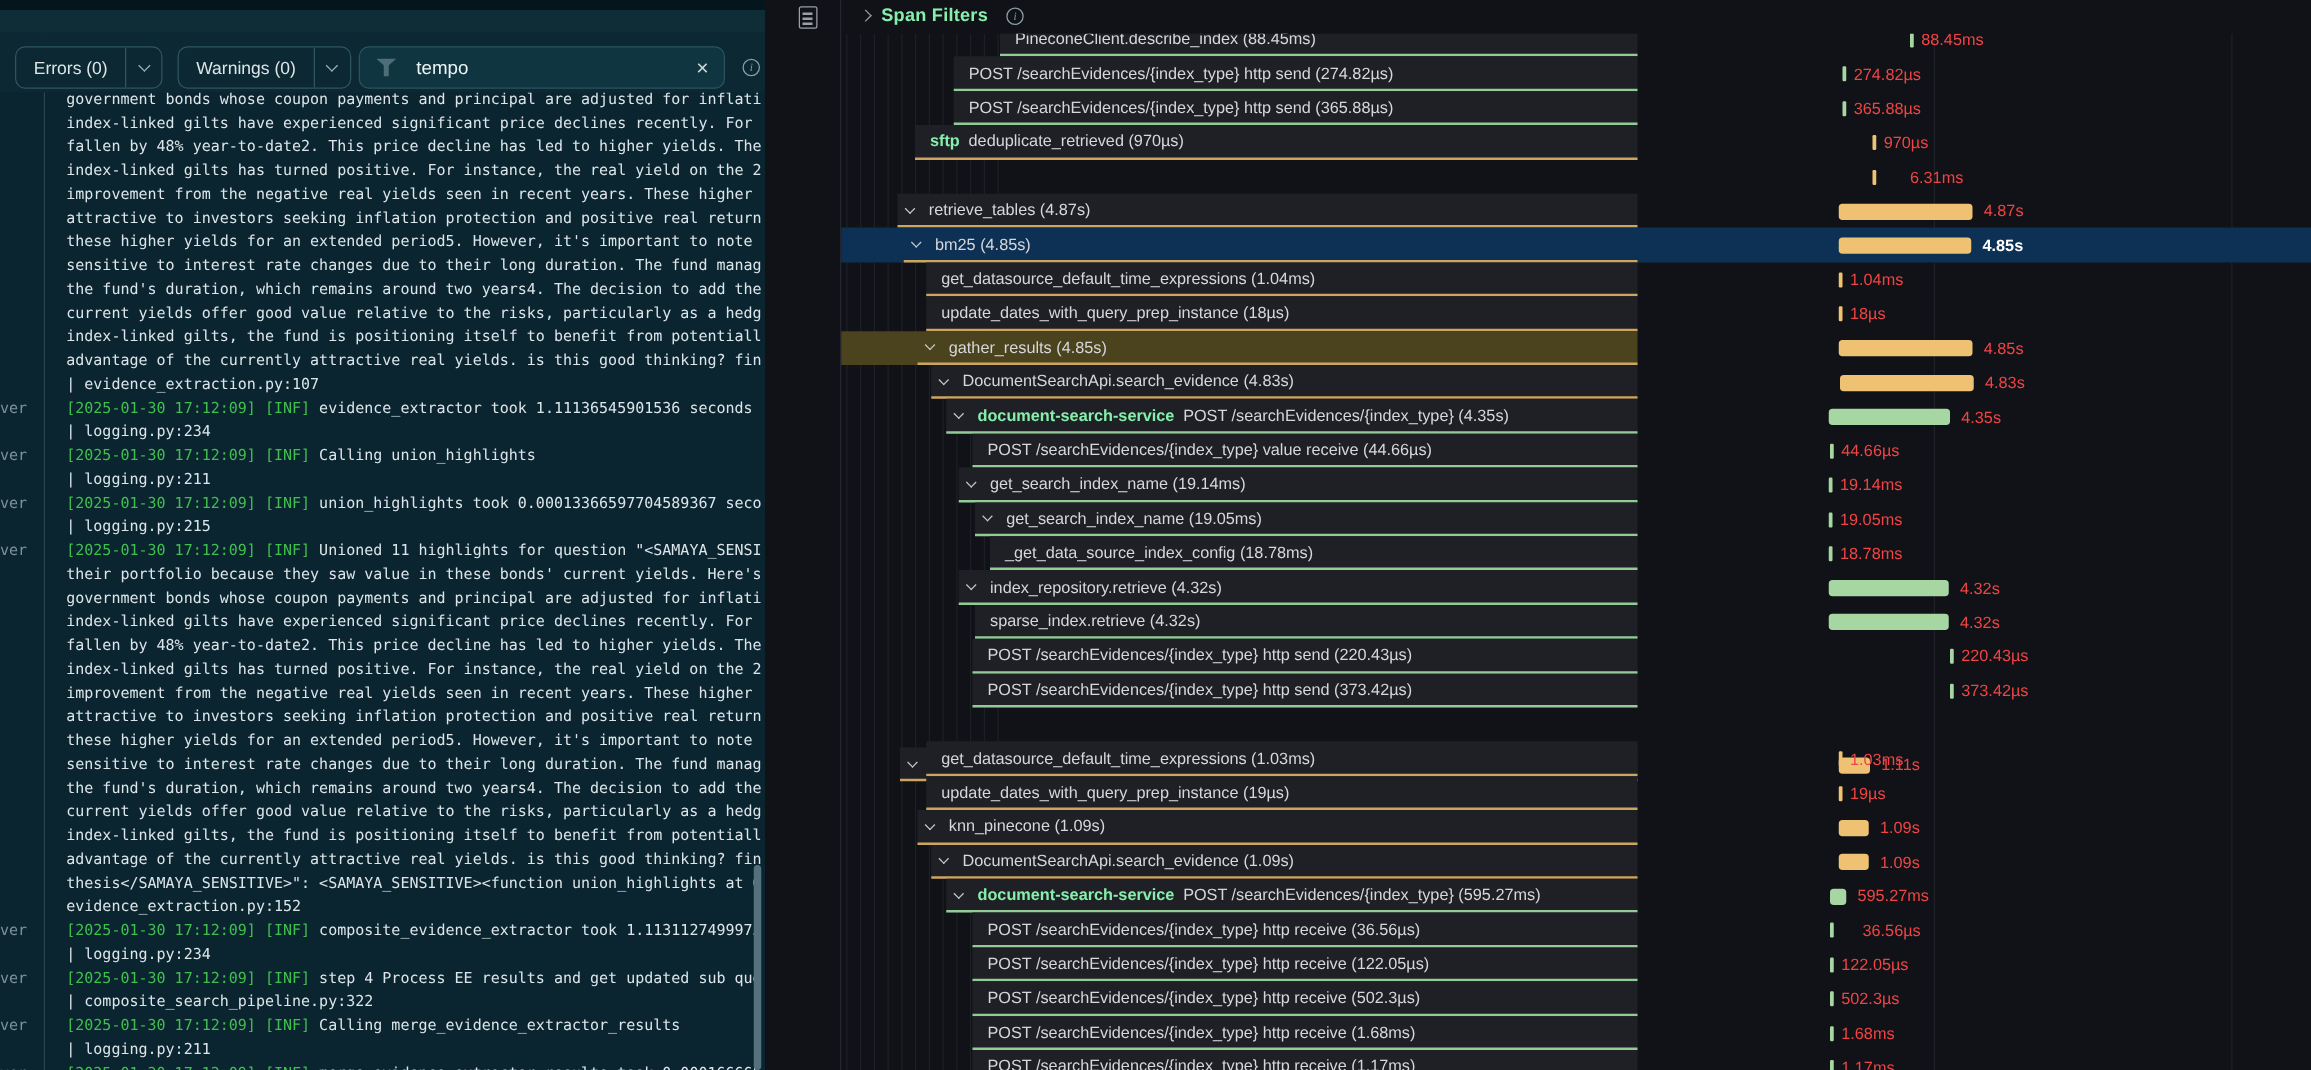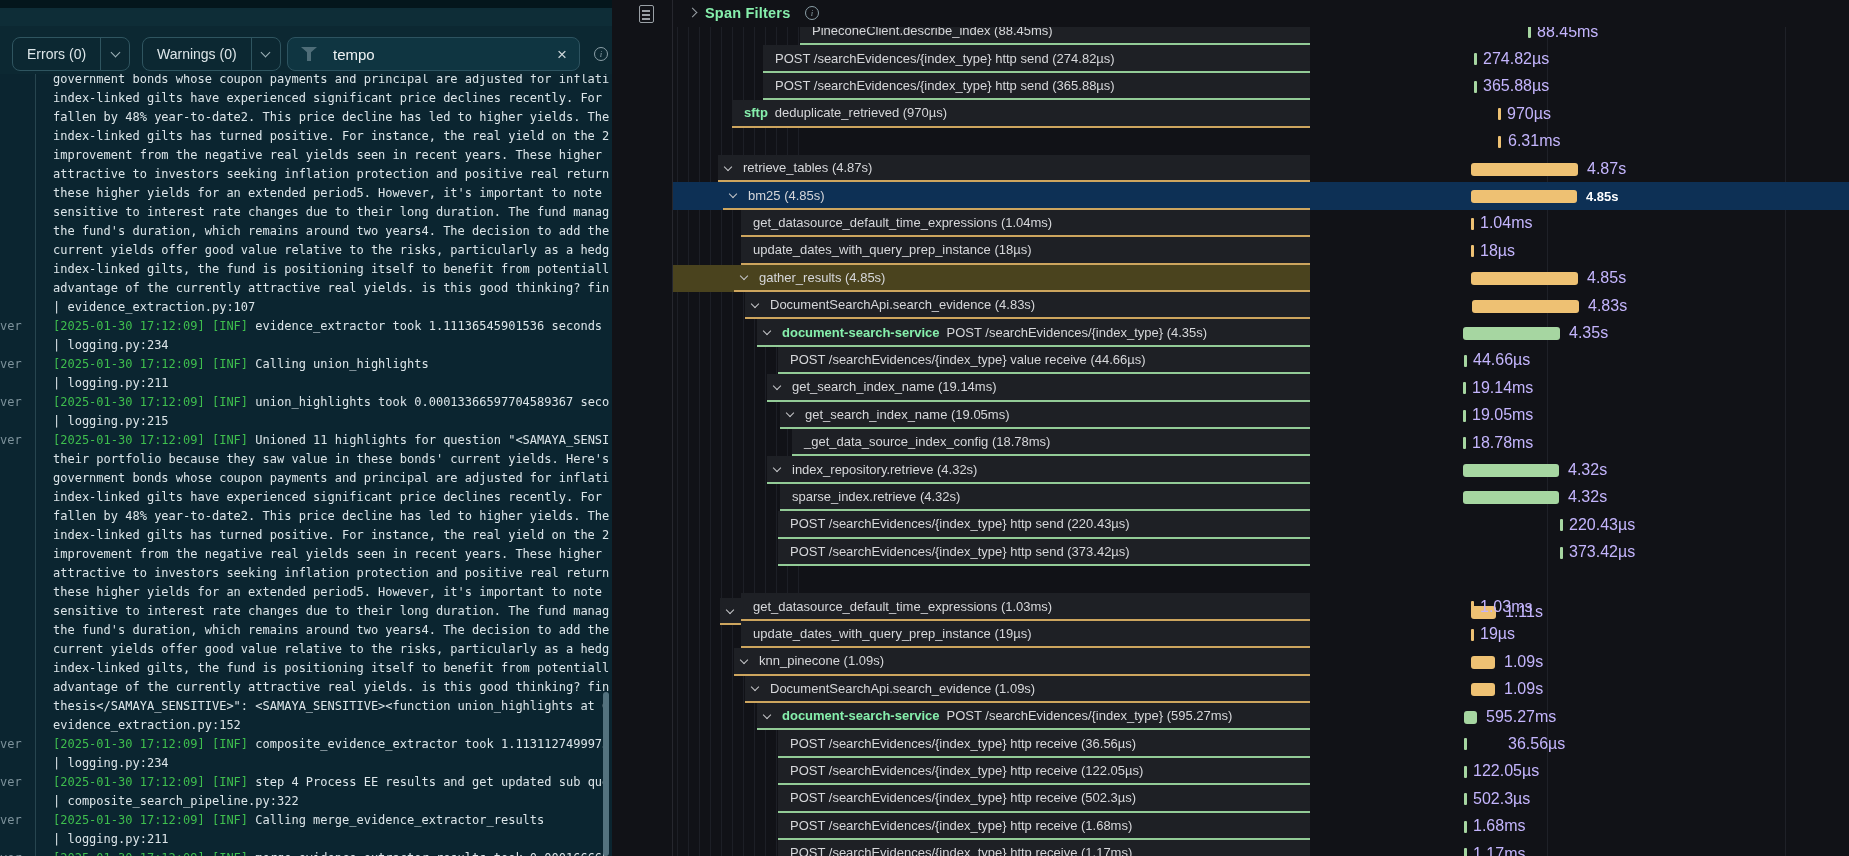--- a/index.html
+++ b/index.html
@@ -45,21 +45,21 @@
 
   .rows-clip { position:absolute; left:0; top:27px; width:1237px; height:829px; overflow:hidden; }
   .t-row { position:absolute; left:0; width:1237px; height:27.4px; }
   .t-state { position:absolute; top:0; height:100%; }
   .t-block { position:absolute; top:0; height:100%; display:flex; align-items:center; border-bottom:2px solid transparent; cursor:pointer; }
   .t-chev { width:6px; height:6px; border-right:1.5px solid #c6c7ca; border-bottom:1.5px solid #c6c7ca; transform:rotate(45deg); margin:0 0 2px 7px; flex:none; cursor:pointer; }
   .t-name { color:#d6d7da; font-size:13px; white-space:nowrap; padding-left:12px; }
   .t-name b { font-weight:bold; color:#86efac; margin-right:7px; }
   .t-bar { position:absolute; top:7.5px; height:13px; border-radius:3px; cursor:pointer; }
   .t-tick { position:absolute; top:8px; height:12px; width:3px; border-radius:1px; }
-  .t-dur { position:absolute; top:0; height:100%; display:flex; align-items:center; color:#c4b5fd; font-size:16px; white-space:nowrap; }
+  .t-dur { position:absolute; top:0; height:100%; display:flex; align-items:center; color:#ef4444; font-size:13px; white-space:nowrap; }
   .t-dur.sel { color:#ffffff; font-weight:bold; font-size:13px; }
 </style>
 </head>
 <body>
 
 <div class="screen">
 
   <div class="left-panel">
     <div class="log-area">
       <div class="gutter-line"></div>
@@ -194,21 +194,21 @@
           </div>
           <div class="t-row" style="top: 73.2px;">
             <div class="t-block" style="left: 120px; width: 578px; border-bottom-color: rgb(205, 165, 94); background: rgb(30, 32, 37);">
               <span class="t-name"><b>sftp</b>deduplicate_retrieved (970µs)</span>
             </div>
             <div class="t-tick" style="left: 886px; background: rgb(238, 193, 115);"></div>
             <div class="t-dur" style="left: 895px;">970µs</div>
           </div>
           <div class="t-row" style="top: 100.6px;">
             <div class="t-tick" style="left: 886px; background: rgb(238, 193, 115);"></div>
-            <div class="t-dur" style="left: 896px;">6.31ms</div>
+            <div class="t-dur" style="left: 916px;">6.31ms</div>
           </div>
           <div class="t-row" style="top: 128px;">
             <div class="t-block" style="left: 106px; width: 592px; border-bottom-color: rgb(205, 165, 94); background: rgb(30, 32, 37);">
               <span class="t-chev"></span>
               <span class="t-name">retrieve_tables (4.87s)</span>
             </div>
             <div class="t-bar" style="left: 859px; width: 107px; background: rgb(238, 193, 115);"></div>
             <div class="t-dur" style="left: 975px;">4.87s</div>
           </div>
           <div class="t-row" style="top: 155.4px;">
@@ -362,21 +362,21 @@
               <span class="t-name"><b>document-search-service</b>POST /searchEvidences/{index_type} (595.27ms)</span>
             </div>
             <div class="t-bar" style="left: 852px; width: 13px; background: rgb(166, 214, 161);"></div>
             <div class="t-dur" style="left: 874px;">595.27ms</div>
           </div>
           <div class="t-row" style="top: 703.4px;">
             <div class="t-block" style="left: 166px; width: 532px; border-bottom-color: rgb(147, 203, 151); background: rgb(30, 32, 37);">
               <span class="t-name">POST /searchEvidences/{index_type} http receive (36.56µs)</span>
             </div>
             <div class="t-tick" style="left: 852px; background: rgb(166, 214, 161);"></div>
-            <div class="t-dur" style="left: 896px;">36.56µs</div>
+            <div class="t-dur" style="left: 878px;">36.56µs</div>
           </div>
           <div class="t-row" style="top: 730.8px;">
             <div class="t-block" style="left: 166px; width: 532px; border-bottom-color: rgb(147, 203, 151); background: rgb(30, 32, 37);">
               <span class="t-name">POST /searchEvidences/{index_type} http receive (122.05µs)</span>
             </div>
             <div class="t-tick" style="left: 852px; background: rgb(166, 214, 161);"></div>
             <div class="t-dur" style="left: 861px;">122.05µs</div>
           </div>
           <div class="t-row" style="top: 758.2px;">
             <div class="t-block" style="left: 166px; width: 532px; border-bottom-color: rgb(147, 203, 151); background: rgb(30, 32, 37);">

